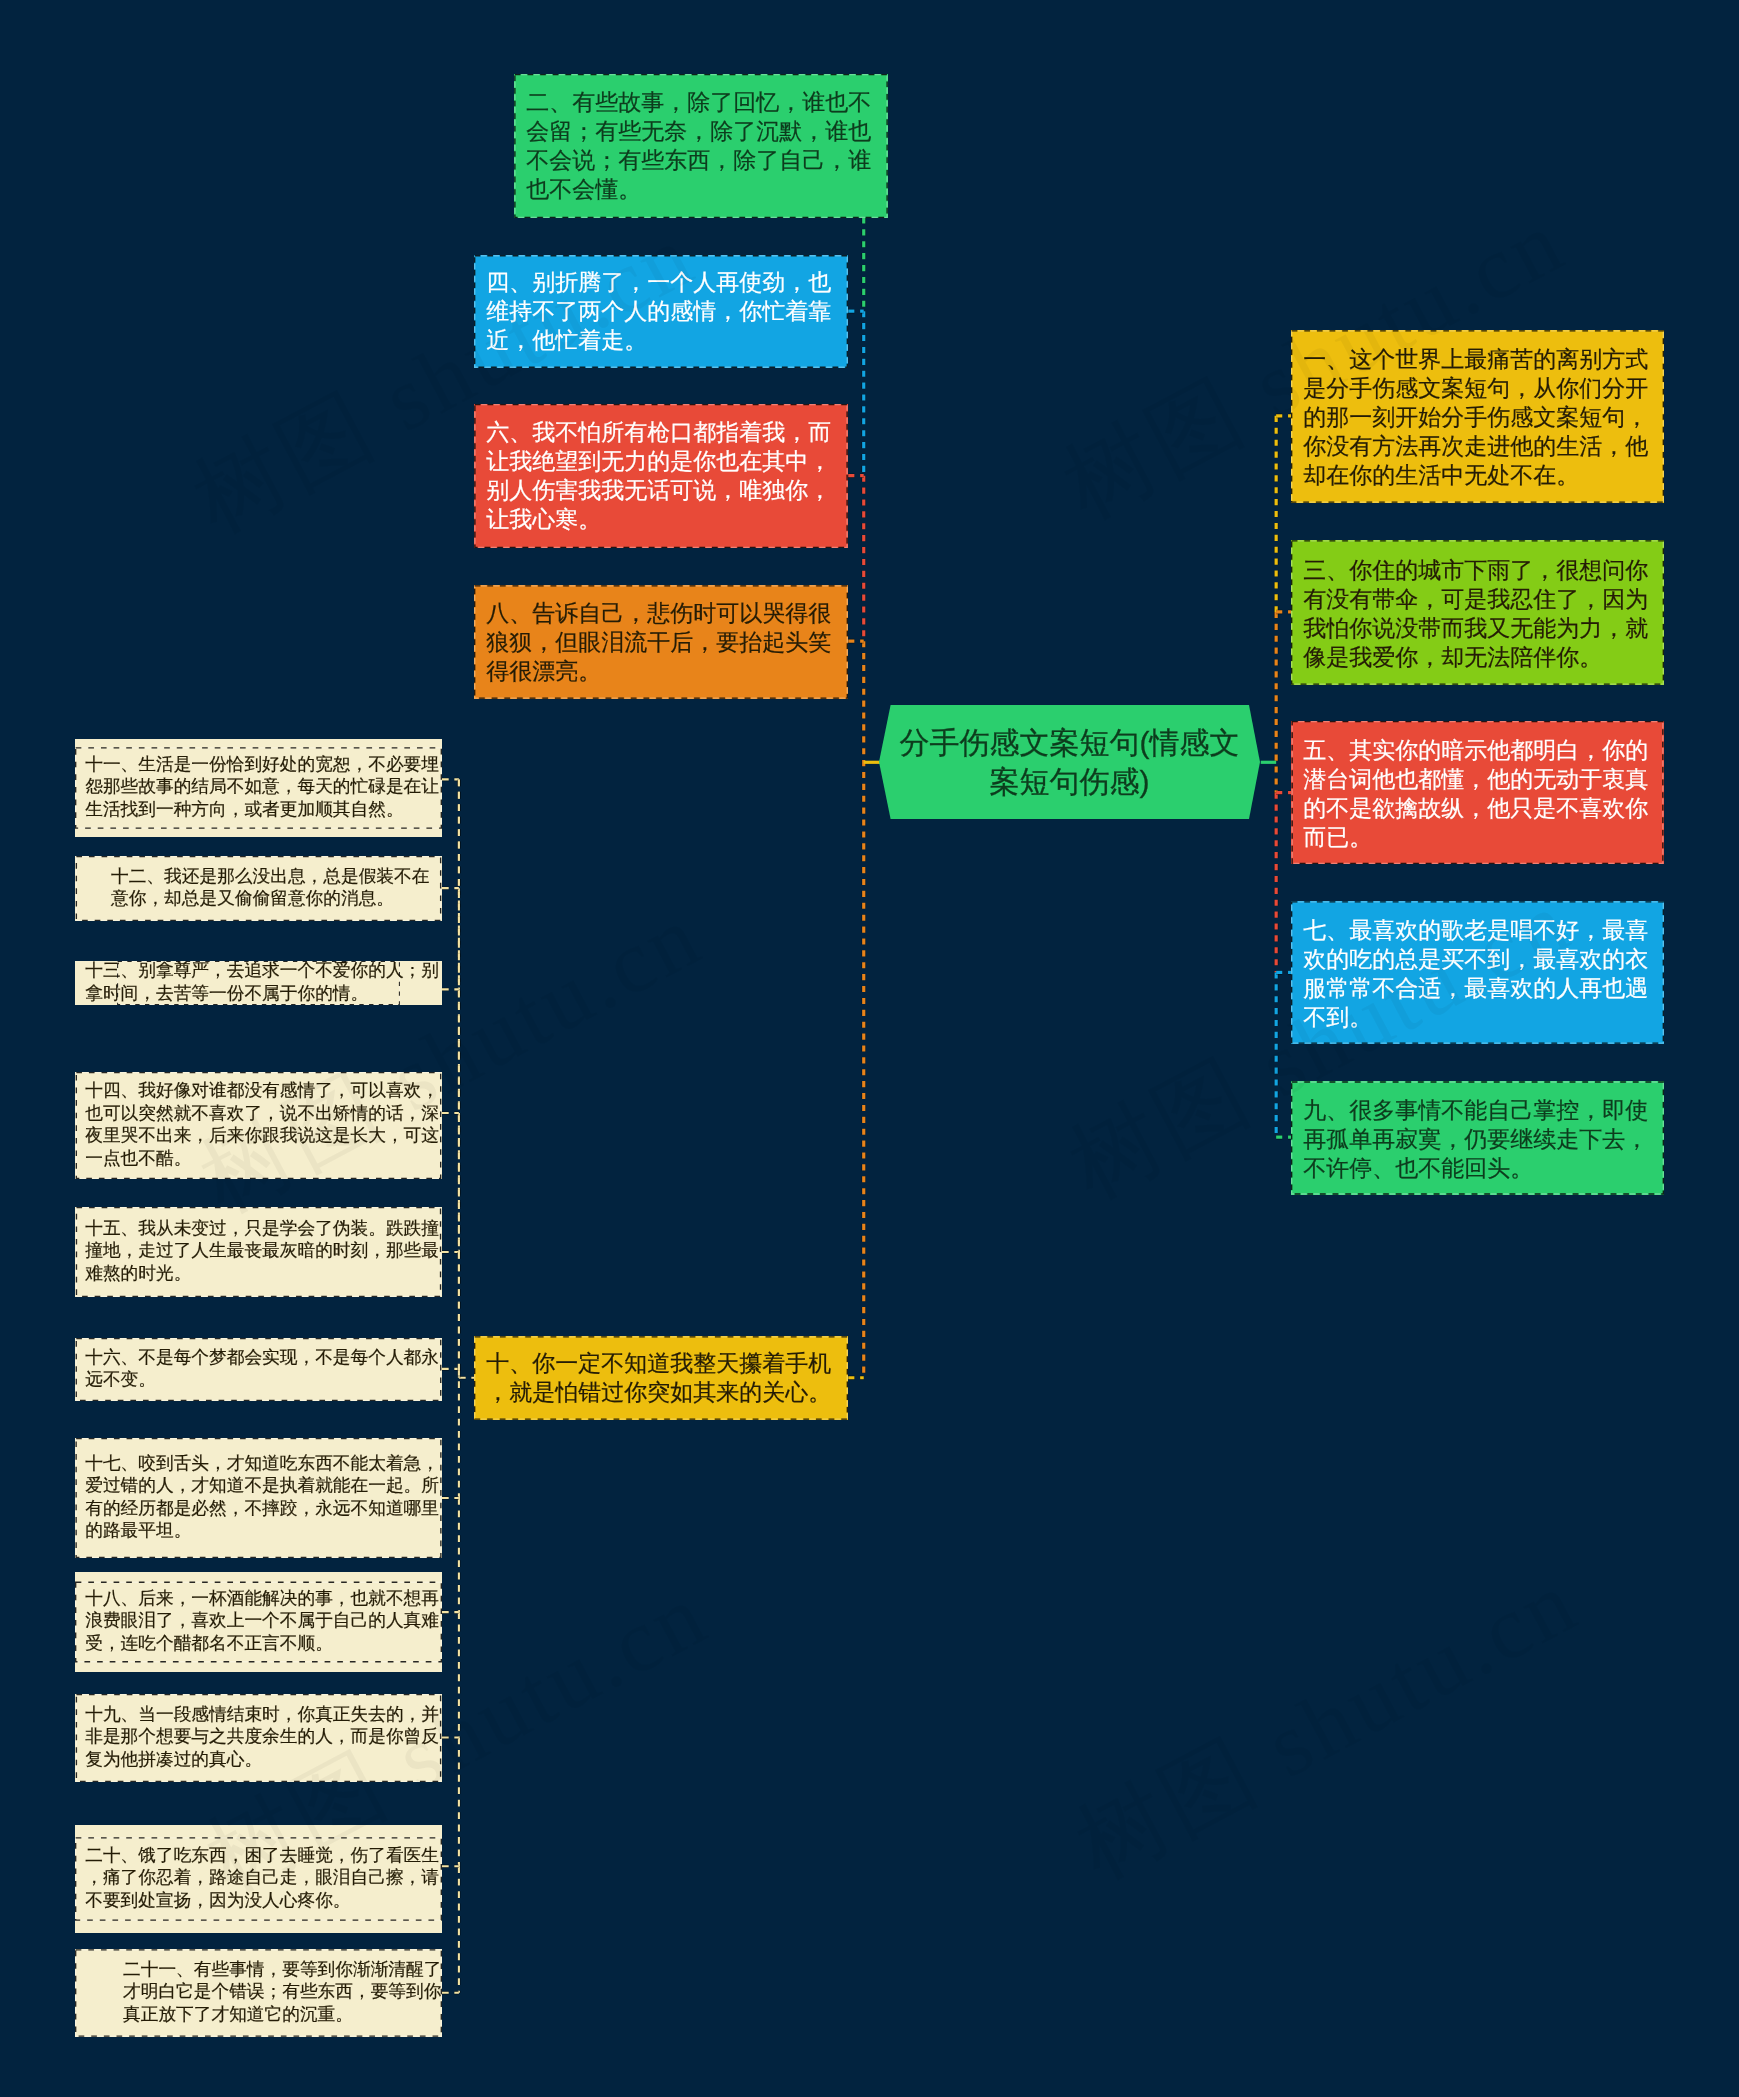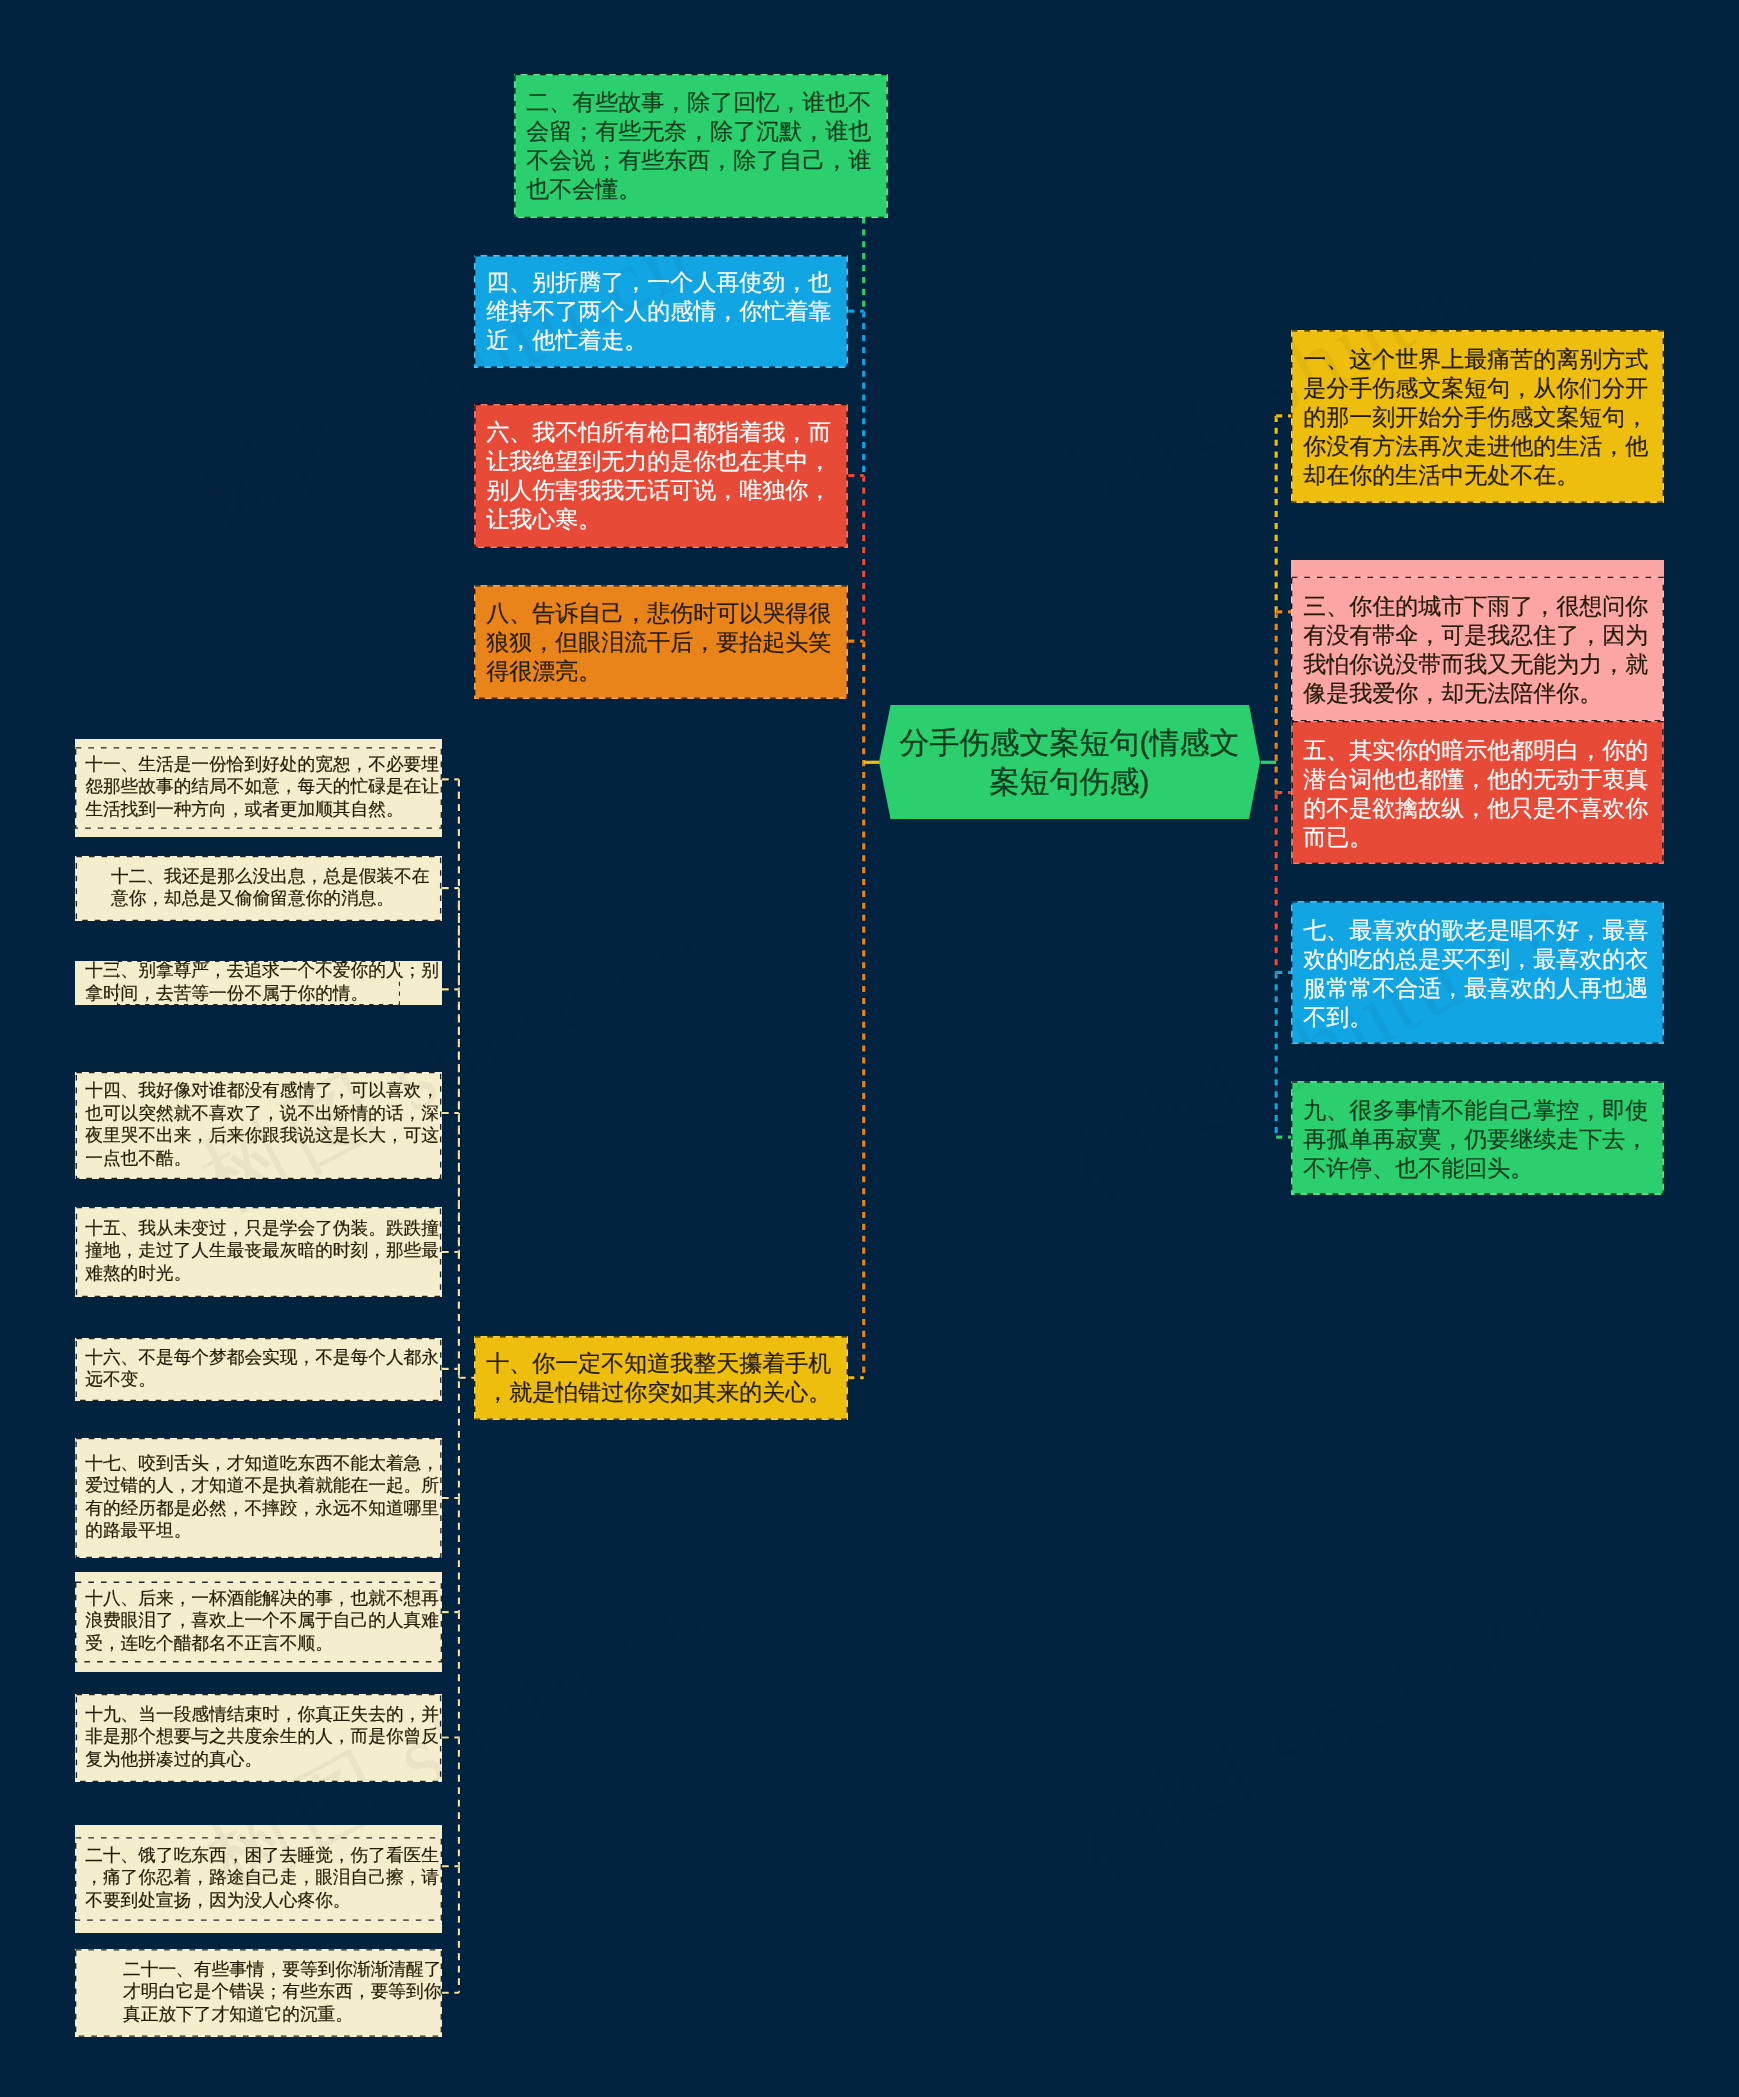--- a/index.html
+++ b/index.html
@@ -170,21 +170,21 @@
         </svg>
         <span class="tx">十、你一定不知道我整天攥着手机，就是怕错过你突如其来的关心。</span>
       </div>
       <div class="node col-right" style="top: 330px; height: 173px; background: rgb(237, 190, 14); color: rgb(36, 28, 6);">
         <svg class="dash" viewBox="0 0 549 254" width="373" height="173">
           <rect x="1" y="1" width="calc(100% - 2px)" height="calc(100% - 2px)" fill="none" stroke="#ffffff" stroke-opacity="0.3" stroke-width="2" stroke-dasharray="8.3 10.3" stroke-dashoffset="-9.3"></rect>
           <rect x="1" y="1" width="calc(100% - 2px)" height="calc(100% - 2px)" fill="none" stroke="#0b0b0b" stroke-opacity="0.88" stroke-width="2" stroke-dasharray="8.3 10.3"></rect>
         </svg>
         <span class="tx">一、这个世界上最痛苦的离别方式是分手伤感文案短句，从你们分开的那一刻开始分手伤感文案短句，你没有方法再次走进他的生活，他却在你的生活中无处不在。</span>
       </div>
-      <div class="node col-right" style="top: 540px; height: 178px; background: #fca5a5; color: rgb(36, 28, 6); margin-top: 20px;">
+      <div class="node col-right" style="top: 540px; height: 145px; background: #84cc16; color: rgb(36, 28, 6);">
         <svg class="dash" viewBox="0 0 549 213" width="373" height="145">
           <rect x="1" y="1" width="calc(100% - 2px)" height="calc(100% - 2px)" fill="none" stroke="#ffffff" stroke-opacity="0.3" stroke-width="2" stroke-dasharray="8.3 10.3" stroke-dashoffset="-9.3"></rect>
           <rect x="1" y="1" width="calc(100% - 2px)" height="calc(100% - 2px)" fill="none" stroke="#0b0b0b" stroke-opacity="0.88" stroke-width="2" stroke-dasharray="8.3 10.3"></rect>
         </svg>
         <span class="tx">三、你住的城市下雨了，很想问你有没有带伞，可是我忍住了，因为我怕你说没带而我又无能为力，就像是我爱你，却无法陪伴你。</span>
       </div>
       <div class="node col-right" style="top: 721px; height: 143px; background: rgb(232, 74, 56); color: rgb(255, 255, 255);">
         <svg class="dash" viewBox="0 0 549 211" width="373" height="143">
           <rect x="1" y="1" width="calc(100% - 2px)" height="calc(100% - 2px)" fill="none" stroke="#ffffff" stroke-opacity="0.3" stroke-width="2" stroke-dasharray="8.3 10.3" stroke-dashoffset="-9.3"></rect>
           <rect x="1" y="1" width="calc(100% - 2px)" height="calc(100% - 2px)" fill="none" stroke="#0b0b0b" stroke-opacity="0.88" stroke-width="2" stroke-dasharray="8.3 10.3"></rect>

